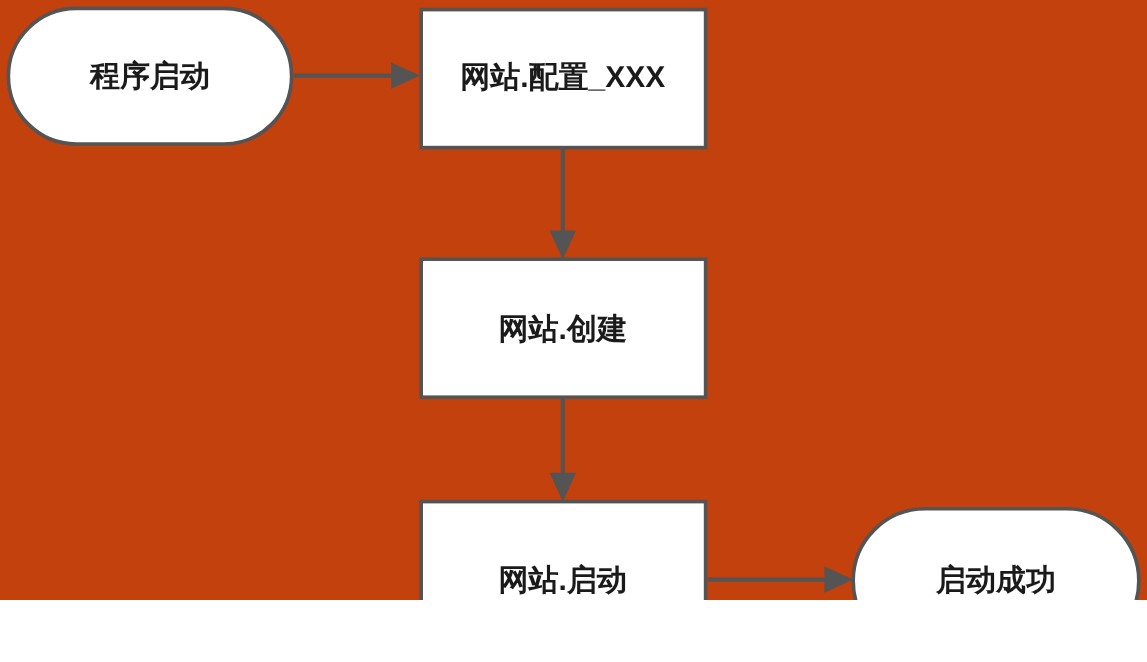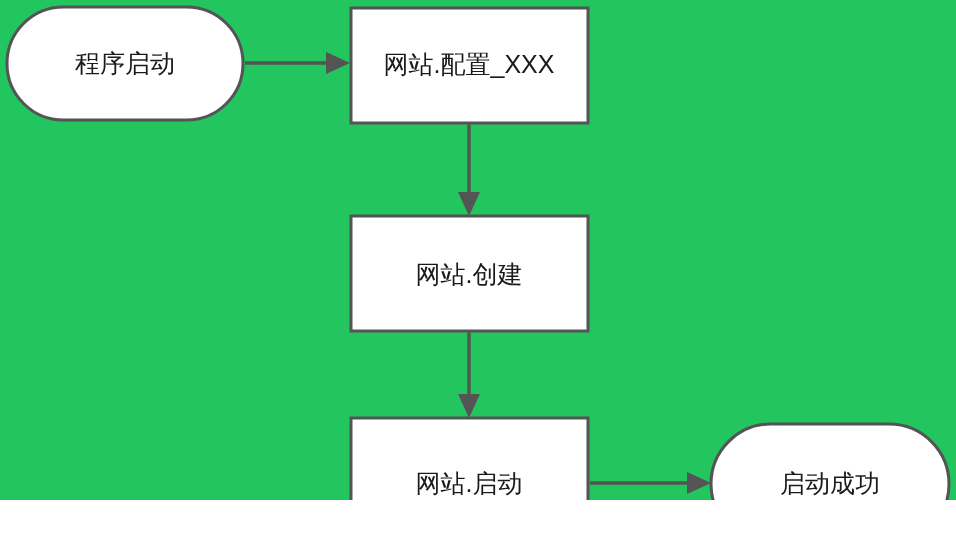--- a/index.html
+++ b/index.html
@@ -8,22 +8,23 @@
     padding: 0;
     background: #ffffff;
   }
   body {
     font-family: "Liberation Sans", "DejaVu Sans", sans-serif;
   }
   #canvas {
     position: relative;
     width: 956px;
     height: 500px;
-    background: #22c55e;
+    background: #c2410c;
     overflow: hidden;
+    font-weight: bold;
   }
   #flow-svg {
     position: absolute;
     left: 0;
     top: 0;
     width: 956px;
     height: 552px;
   }
   .node-shape {
     fill: #ffffff;

